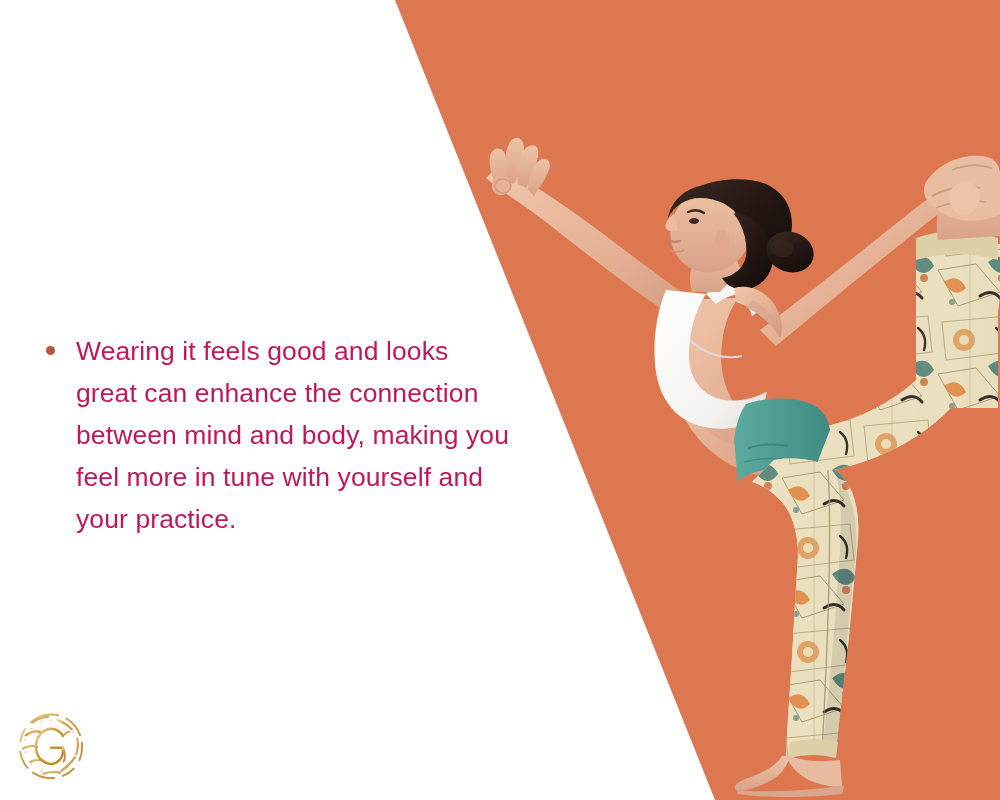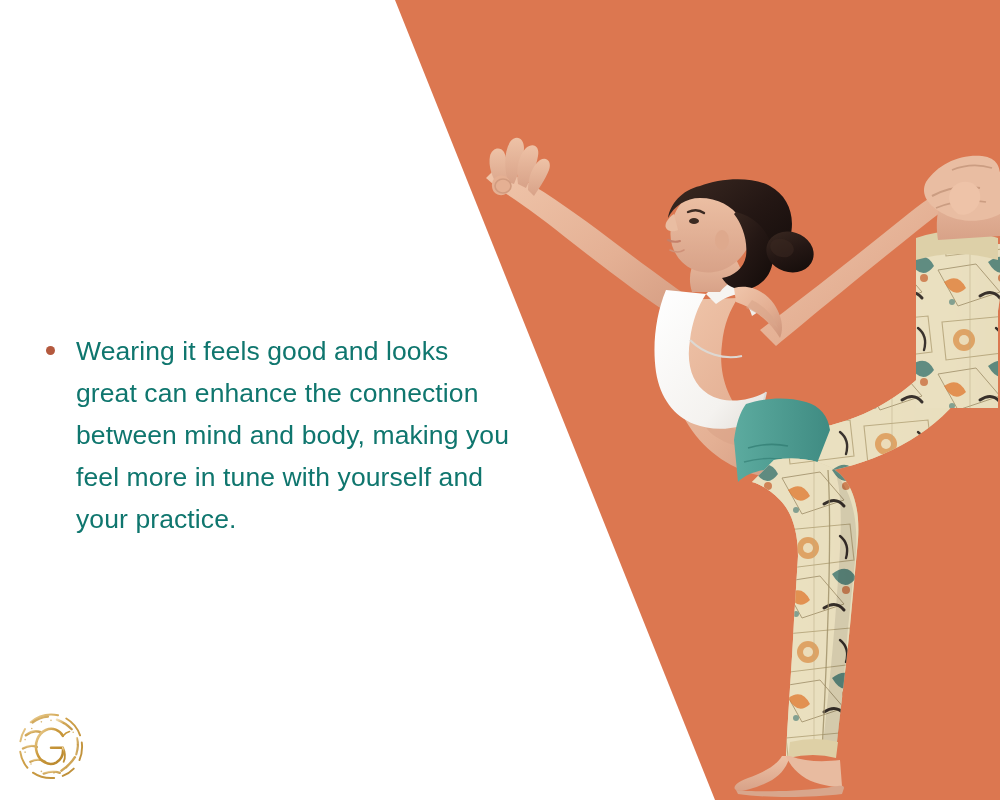--- a/index.html
+++ b/index.html
@@ -43,21 +43,21 @@
     flex: 0 0 auto;
     width: 9px;
     height: 9px;
     border-radius: 50%;
     background: #b4593e;
     margin-top: 16px;
     margin-right: 21px;
   }
   .bullet-text {
     flex: 1 1 auto;
-    color: #0f766e;
+    color: #be185d;
     font-size: 26.5px;
     line-height: 42px;
     font-weight: 400;
     letter-spacing: 0.1px;
     font-family: "Liberation Sans", sans-serif;
   }
 
   
   .logo {
     position: absolute;

